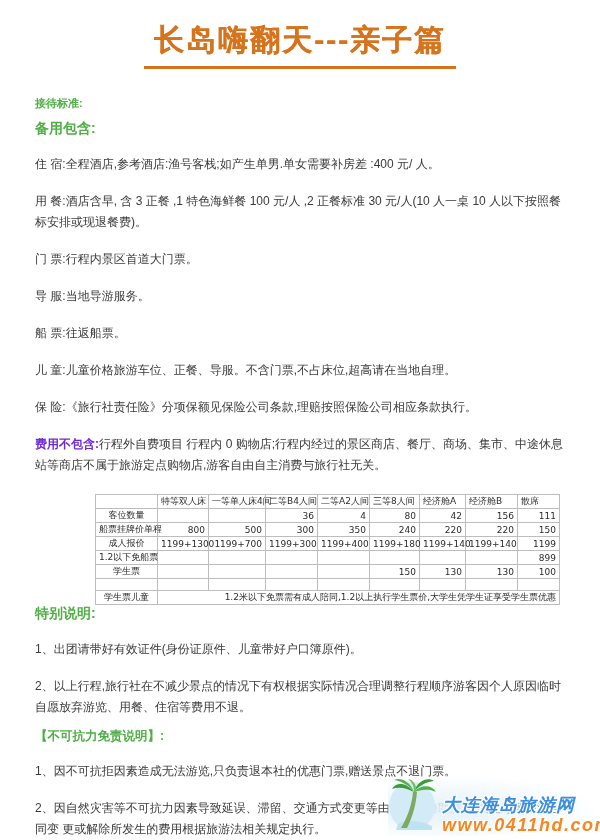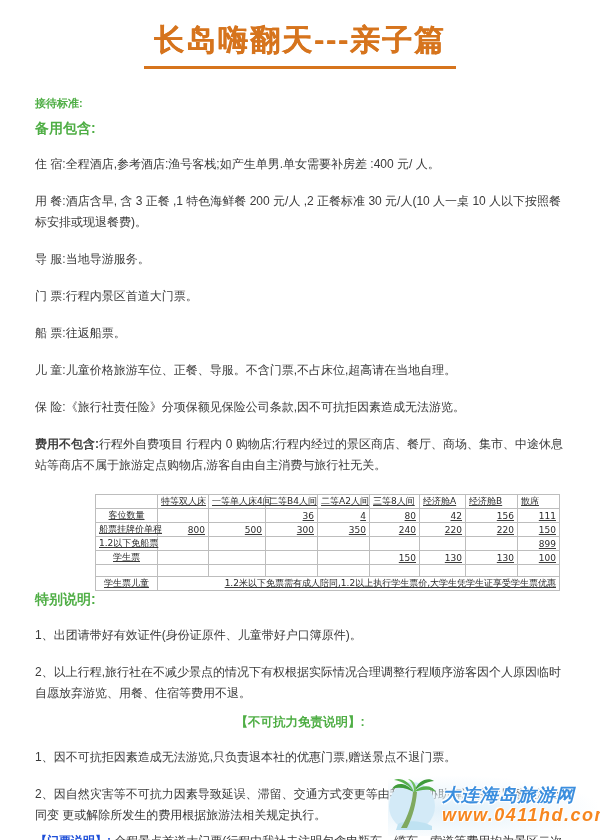--- a/index.html
+++ b/index.html
@@ -17,40 +17,39 @@
     text-shadow:0.6px 0 0 #d6741d;
   }
   .content{padding:0 35px;}
   .sec-heading{
     margin:27px 0 9px 0;font-size:11px;font-weight:bold;color:#4fae45;
   }
   .sub-heading{
     margin:0 0 8px 0;font-size:14px;font-weight:bold;color:#4fae45;
   }
   .line{margin:16px 0 5px 0;font-size:12px;line-height:21px;}
-  .green-bold{color:#404040;font-weight:bold;}
+  .green-bold{color:#6d28d9;font-weight:bold;}
   .dark-bold{color:#1d4ed8;font-weight:bold;}
   .price-table{
     border-collapse:collapse;table-layout:fixed;
     margin:18px 0 0 60px;width:464px;
     font-family:"DejaVu Sans","Liberation Sans",sans-serif;
-    text-decoration:underline;
   }
   .price-table td{
     border:1px solid #bdbdbd;height:11px;padding:0 3px;
     font-size:9px;color:#2b2b2b;text-align:right;white-space:nowrap;
   }
   .price-table td:first-child{text-align:center;}
   .price-table tr.hdr td{text-align:left;}
   .gap-top{}
-  .fm-heading{margin:10px 0 7px 0;font-size:12.5px;font-weight:bold;color:#4fae45;text-align:center;}
+  .fm-heading{margin:10px 0 7px 0;font-size:12.5px;font-weight:bold;color:#4fae45;}
   .note-p{margin:0 0 5px 0;font-size:12px;line-height:21.5px;}
   .watermark{
     position:absolute;right:2px;bottom:4px;width:210px;height:60px;
-    display:flex;align-items:center;
+    display:flex;align-items:flex-end;
     background:radial-gradient(ellipse at 28% 55%, #e2f1fa 0%, rgba(255,255,255,0) 72%);
   }
   .wm-text{display:flex;flex-direction:column;line-height:1.1;margin-left:2px;}
   .wm-name{
     font-size:18px;font-weight:bold;font-style:italic;color:#3b8ede;
     text-shadow:1px 1px 0 #fff,-1px -1px 0 #fff,1px -1px 0 #fff,-1px 1px 0 #fff,0 0 3px #fff;
     letter-spacing:1px;
   }
   .wm-url{
     font-size:18px;font-weight:bold;font-style:italic;color:#f6861f;
@@ -67,26 +66,26 @@
     <h1>长岛嗨翻天---亲子篇</h1>
   </div>
 
   <div class="content">
 
     <div class="sec-heading">接待标准:</div>
     <div class="sub-heading">备用包含:</div>
 
     <div id="reception-items">
         <p class="line">住 宿:全程酒店,参考酒店:渔号客栈;如产生单男.单女需要补房差 :400 元/ 人。</p>
-        <p class="line">用 餐:酒店含早, 含 3 正餐 ,1 特色海鲜餐 200 元/人 ,2 正餐标准 30 元/人(10 人一桌  10 人以下按照餐标安排或现退餐费)。</p>
+        <p class="line">用 餐:酒店含早, 含 3 正餐 ,1 特色海鲜餐 100 元/人 ,2 正餐标准 30 元/人(10 人一桌  10 人以下按照餐标安排或现退餐费)。</p>
+        <p class="line">门 票:行程内景区首道大门票。</p>
         <p class="line">导 服:当地导游服务。</p>
-        <p class="line">门 票:行程内景区首道大门票。</p>
         <p class="line">船 票:往返船票。</p>
         <p class="line">儿 童:儿童价格旅游车位、正餐、导服。不含门票,不占床位,超高请在当地自理。</p>
-        <p class="line">保 险:《旅行社责任险》分项保额见保险公司条款,因不可抗拒因素造成无法游览。</p>
+        <p class="line">保 险:《旅行社责任险》分项保额见保险公司条款,理赔按照保险公司相应条款执行。</p>
       </div>
 
     <p class="line"><span class="green-bold">费用不包含:</span><span>行程外自费项目 行程内 0 购物店;行程内经过的景区商店、餐厅、商场、集市、中途休息站等商店不属于旅游定点购物店,游客自由自主消费与旅行社无关。</span></p>
 
     <table class="price-table">
       <colgroup>
         <col style="width:62px">
           <col style="width:51px">
           <col style="width:57px">
         <col style="width:52px">
@@ -122,20 +121,31 @@
           <tr>
             <td>船票挂牌价单程</td>
             <td>800</td>
             <td>500</td>
             <td>300</td>
             <td>350</td>
             <td>240</td>
             <td>220</td>
             <td>220</td>
             <td>150</td>
+          </tr>
+          <tr>
+            <td>成人报价</td>
+            <td>1199+1300</td>
+            <td>1199+700</td>
+            <td>1199+300</td>
+            <td>1199+400</td>
+            <td>1199+180</td>
+            <td>1199+140</td>
+            <td>1199+140</td>
+            <td>1199</td>
           </tr>
           <tr>
             <td>1.2以下免船票</td>
             <td></td>
             <td></td>
             <td></td>
             <td></td>
             <td></td>
             <td></td>
             <td></td>

